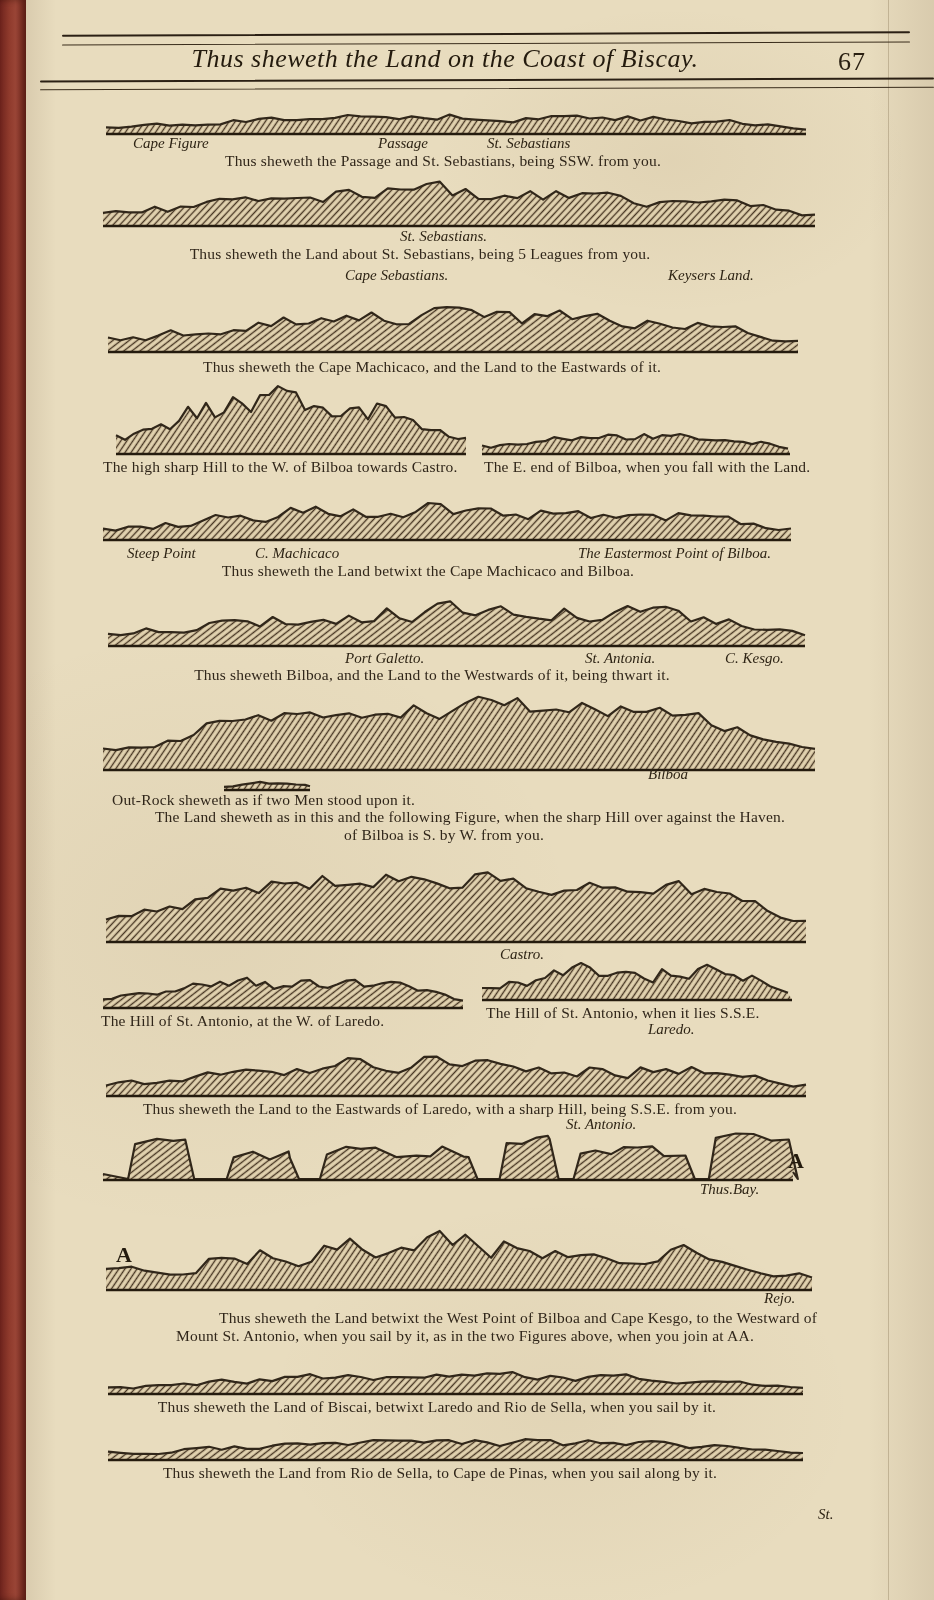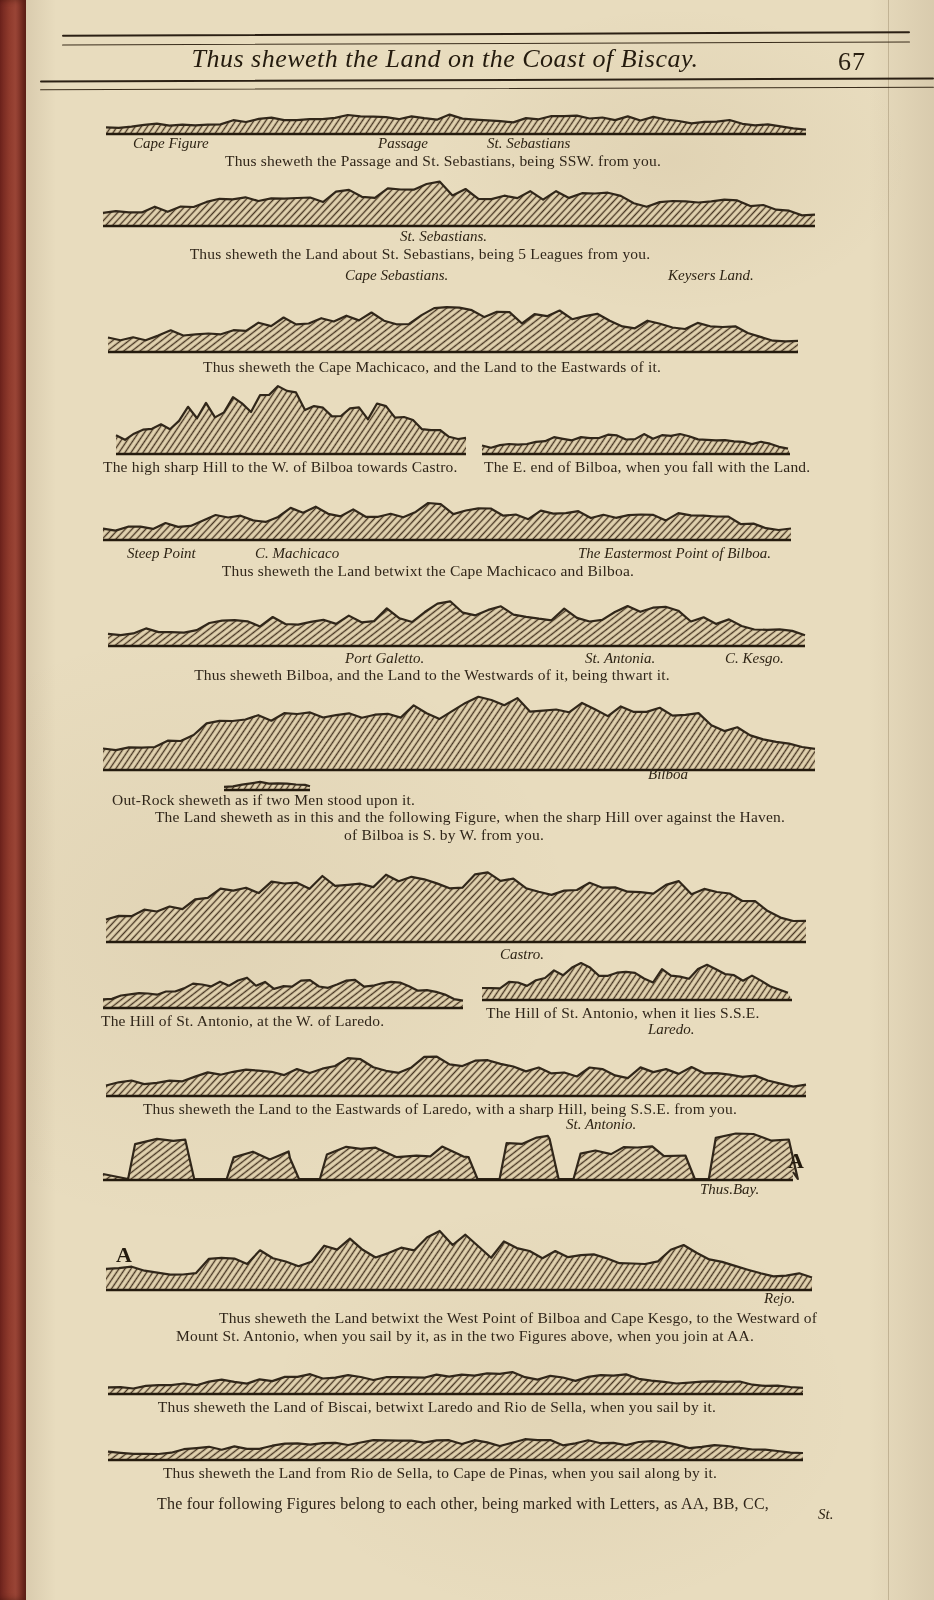--- a/index.html
+++ b/index.html
@@ -282,15 +282,14 @@
           </pattern>
         </defs>
         <path d="M0,46 L0.0,37.7 L12.6,38.8 L25.3,39.8 L37.9,39.9 L50.5,40.0 L63.2,38.7 L75.8,35.2 L88.5,34.1 L101.1,32.8 L113.7,35.7 L126.4,32.4 L139.0,34.9 L151.6,34.8 L164.3,31.7 L176.9,29.6 L189.5,29.4 L202.2,30.6 L214.8,29.1 L227.5,28.8 L240.1,31.0 L252.7,28.5 L265.4,26.2 L278.0,26.4 L290.6,26.7 L303.3,26.7 L315.9,28.7 L328.5,26.3 L341.2,26.2 L353.8,30.0 L366.5,26.2 L379.1,28.4 L391.7,32.0 L404.4,28.7 L417.0,25.2 L429.6,26.2 L442.3,26.1 L454.9,31.3 L467.5,29.3 L480.2,26.3 L492.8,29.2 L505.5,28.8 L518.1,31.1 L530.7,28.0 L543.4,27.2 L556.0,27.9 L568.6,30.6 L581.3,34.1 L593.9,32.9 L606.5,31.2 L619.2,32.0 L631.8,33.9 L644.5,35.5 L657.1,35.7 L669.7,37.0 L682.4,38.6 L695.0,39.0 L695,46 Z" fill="#e2d3b0"></path>
         <path d="M0,46 L0.0,37.7 L12.6,38.8 L25.3,39.8 L37.9,39.9 L50.5,40.0 L63.2,38.7 L75.8,35.2 L88.5,34.1 L101.1,32.8 L113.7,35.7 L126.4,32.4 L139.0,34.9 L151.6,34.8 L164.3,31.7 L176.9,29.6 L189.5,29.4 L202.2,30.6 L214.8,29.1 L227.5,28.8 L240.1,31.0 L252.7,28.5 L265.4,26.2 L278.0,26.4 L290.6,26.7 L303.3,26.7 L315.9,28.7 L328.5,26.3 L341.2,26.2 L353.8,30.0 L366.5,26.2 L379.1,28.4 L391.7,32.0 L404.4,28.7 L417.0,25.2 L429.6,26.2 L442.3,26.1 L454.9,31.3 L467.5,29.3 L480.2,26.3 L492.8,29.2 L505.5,28.8 L518.1,31.1 L530.7,28.0 L543.4,27.2 L556.0,27.9 L568.6,30.6 L581.3,34.1 L593.9,32.9 L606.5,31.2 L619.2,32.0 L631.8,33.9 L644.5,35.5 L657.1,35.7 L669.7,37.0 L682.4,38.6 L695.0,39.0 L695,46 Z" fill="url(#hatch14_0)"></path>
         <polyline points="0.0,37.7 12.6,38.8 25.3,39.8 37.9,39.9 50.5,40.0 63.2,38.7 75.8,35.2 88.5,34.1 101.1,32.8 113.7,35.7 126.4,32.4 139.0,34.9 151.6,34.8 164.3,31.7 176.9,29.6 189.5,29.4 202.2,30.6 214.8,29.1 227.5,28.8 240.1,31.0 252.7,28.5 265.4,26.2 278.0,26.4 290.6,26.7 303.3,26.7 315.9,28.7 328.5,26.3 341.2,26.2 353.8,30.0 366.5,26.2 379.1,28.4 391.7,32.0 404.4,28.7 417.0,25.2 429.6,26.2 442.3,26.1 454.9,31.3 467.5,29.3 480.2,26.3 492.8,29.2 505.5,28.8 518.1,31.1 530.7,28.0 543.4,27.2 556.0,27.9 568.6,30.6 581.3,34.1 593.9,32.9 606.5,31.2 619.2,32.0 631.8,33.9 644.5,35.5 657.1,35.7 669.7,37.0 682.4,38.6 695.0,39.0" fill="none" stroke="#31271a" stroke-width="2.2" stroke-linejoin="round"></polyline>
         <line x1="0" y1="46" x2="695" y2="46" stroke="#241b0e" stroke-width="2.4"></line>
       </svg>
       <div class="fig-caption center" style="left: 440px; top: 1464px;">Thus sheweth the Land from Rio de Sella, to Cape de Pinas, when you sail along by it.</div>
     </div>
 
-  <div class="fig-caption center" style="left:463px;top:1495px;font-size:16px">The four following Figures belong to each other, being marked with Letters, as AA, BB, CC,</div>
   <div class="catchword" style="left:818px;top:1506px">St.</div>
 </div>
 
 </body></html>

